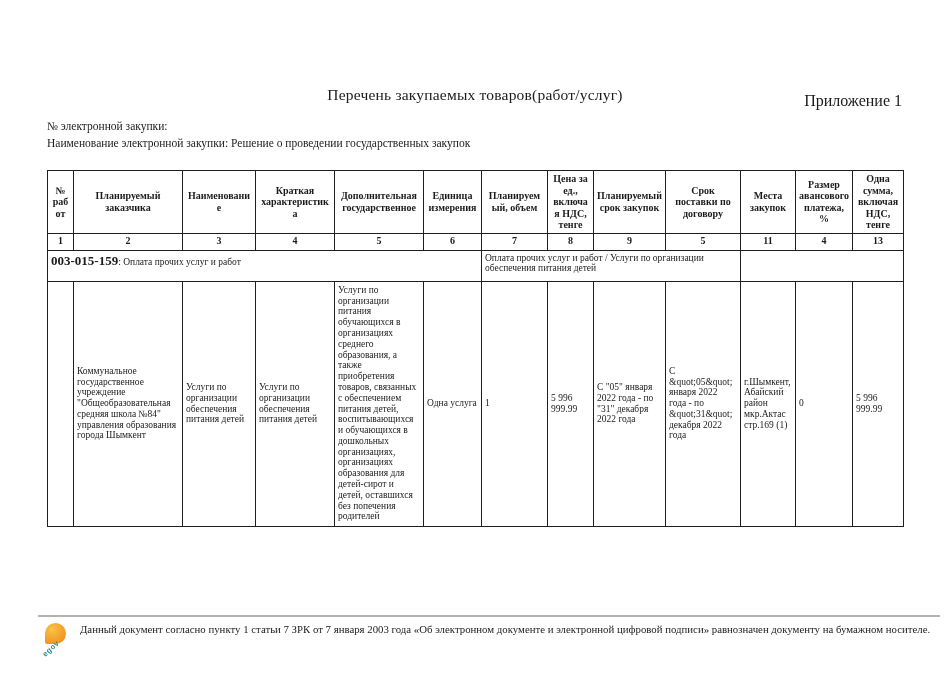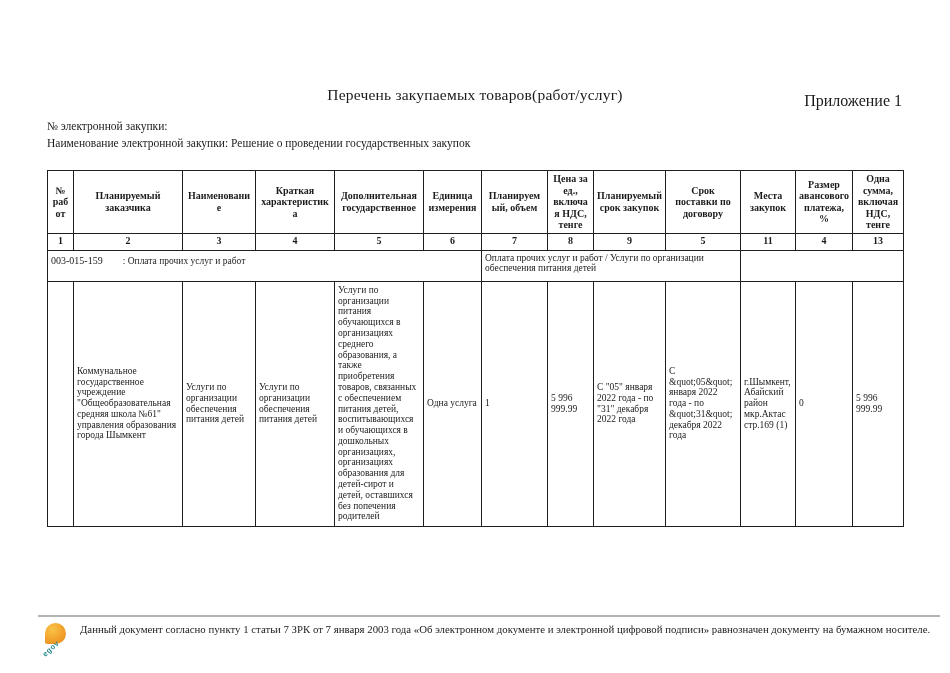--- a/index.html
+++ b/index.html
@@ -68,27 +68,27 @@
   tr.nums { height: 17px; }
   tr.nums td {
     font-weight: bold;
     text-align: center;
     font-size: 10px;
     padding: 0 1px;
   }
   tr.lotrow { height: 31px; }
   tr.lotrow td { vertical-align: top; }
   .lot-code {
-    font-weight: normal;
-    font-size: 10px;
+    font-weight: bold;
+    font-size: 13px;
     line-height: 15px;
   }
   .lot-suffix {
     font-size: 9.5px;
-    margin-left: 20px;
+    margin-left: 0;
   }
   tr.datarow { height: 245px; }
   td.vtop { vertical-align: top; }
 
   .footer {
     position: absolute;
     top: 615px;
     left: 38px;
     width: 902px;
     border-top: 2px solid #b3b3b3;
@@ -189,21 +189,21 @@
   </tr>
   <tr class="lotrow">
     <td colspan="6">
       <span class="lot-code">003-015-159</span><span class="lot-suffix">: Оплата прочих услуг и работ</span>
     </td>
     <td colspan="4" class="vtop">Оплата прочих услуг и работ / Услуги по организации обеспечения питания детей</td>
     <td colspan="3"></td>
   </tr>
   <tr class="datarow">
     <td></td>
-    <td>Коммунальное государственное учреждение "Общеобразовательная средняя школа №61" управления образования города Шымкент</td>
+    <td>Коммунальное государственное учреждение "Общеобразовательная средняя школа №84" управления образования города Шымкент</td>
     <td>Услуги по организации обеспечения питания детей</td>
     <td>Услуги по организации обеспечения питания детей</td>
     <td class="vtop">Услуги по организации питания обучающихся в организациях среднего образования, а также приобретения товаров, связанных с обеспечением питания детей, воспитывающихся и обучающихся в дошкольных организациях, организациях образования для детей-сирот и детей, оставшихся без попечения родителей</td>
     <td>Одна услуга</td>
     <td>1</td>
     <td>5 996 999.99</td>
     <td>С "05" января 2022 года - по "31" декабря 2022 года</td>
     <td>С &amp;quot;05&amp;quot; января 2022 года - по &amp;quot;31&amp;quot; декабря 2022 года</td>
     <td>г.Шымкент, Абайский район мкр.Актас стр.169 (1)</td>
     <td>0</td>

